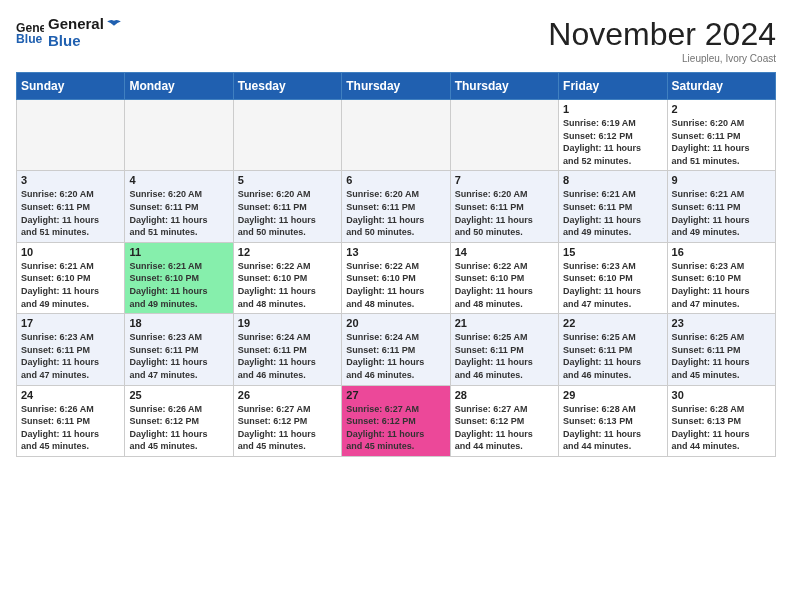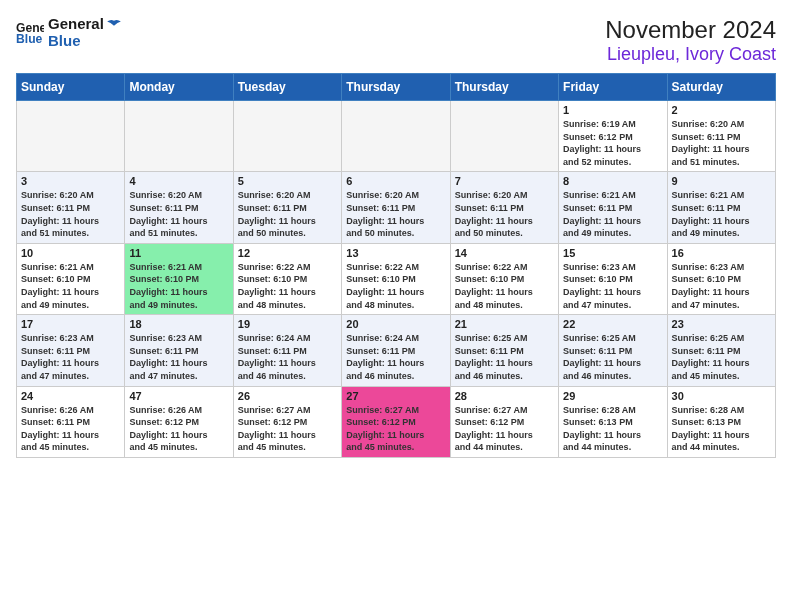--- a/index.html
+++ b/index.html
@@ -22,27 +22,27 @@
       gap: 4px;
     }
     .logo-icon {
       width: 28px;
       height: 28px;
     }
     .title-block {
       text-align: right;
     }
     .month-title {
-      font-size: 24px;
+      font-size: 32px;
       font-weight: normal;
       color: #222;
     }
     .location {
-      font-size: 18px;
-      color: #6d28d9;
+      font-size: 10px;
+      color: #737373;
     }
     .calendar {
       width: 100%;
       border-collapse: collapse;
       border: 1px solid #ccc;
     }
     .calendar th {
       background: #2060b0;
       color: #fff;
       font-size: 12px;
@@ -297,21 +297,21 @@
       </tr>
       <tr>
         <td style="background: rgb(255, 255, 255);">
           <span class="day-num">24</span>
           <div class="day-info" style="white-space: pre-line;">Sunrise: 6:26 AM
 Sunset: 6:11 PM
 Daylight: 11 hours
 and 45 minutes.</div>
         </td>
         <td style="background: rgb(255, 255, 255);">
-          <span class="day-num">47</span>
+          <span class="day-num">25</span>
           <div class="day-info" style="white-space: pre-line;">Sunrise: 6:26 AM
 Sunset: 6:12 PM
 Daylight: 11 hours
 and 45 minutes.</div>
         </td>
         <td style="background: rgb(255, 255, 255);">
           <span class="day-num">26</span>
           <div class="day-info" style="white-space: pre-line;">Sunrise: 6:27 AM
 Sunset: 6:12 PM
 Daylight: 11 hours

